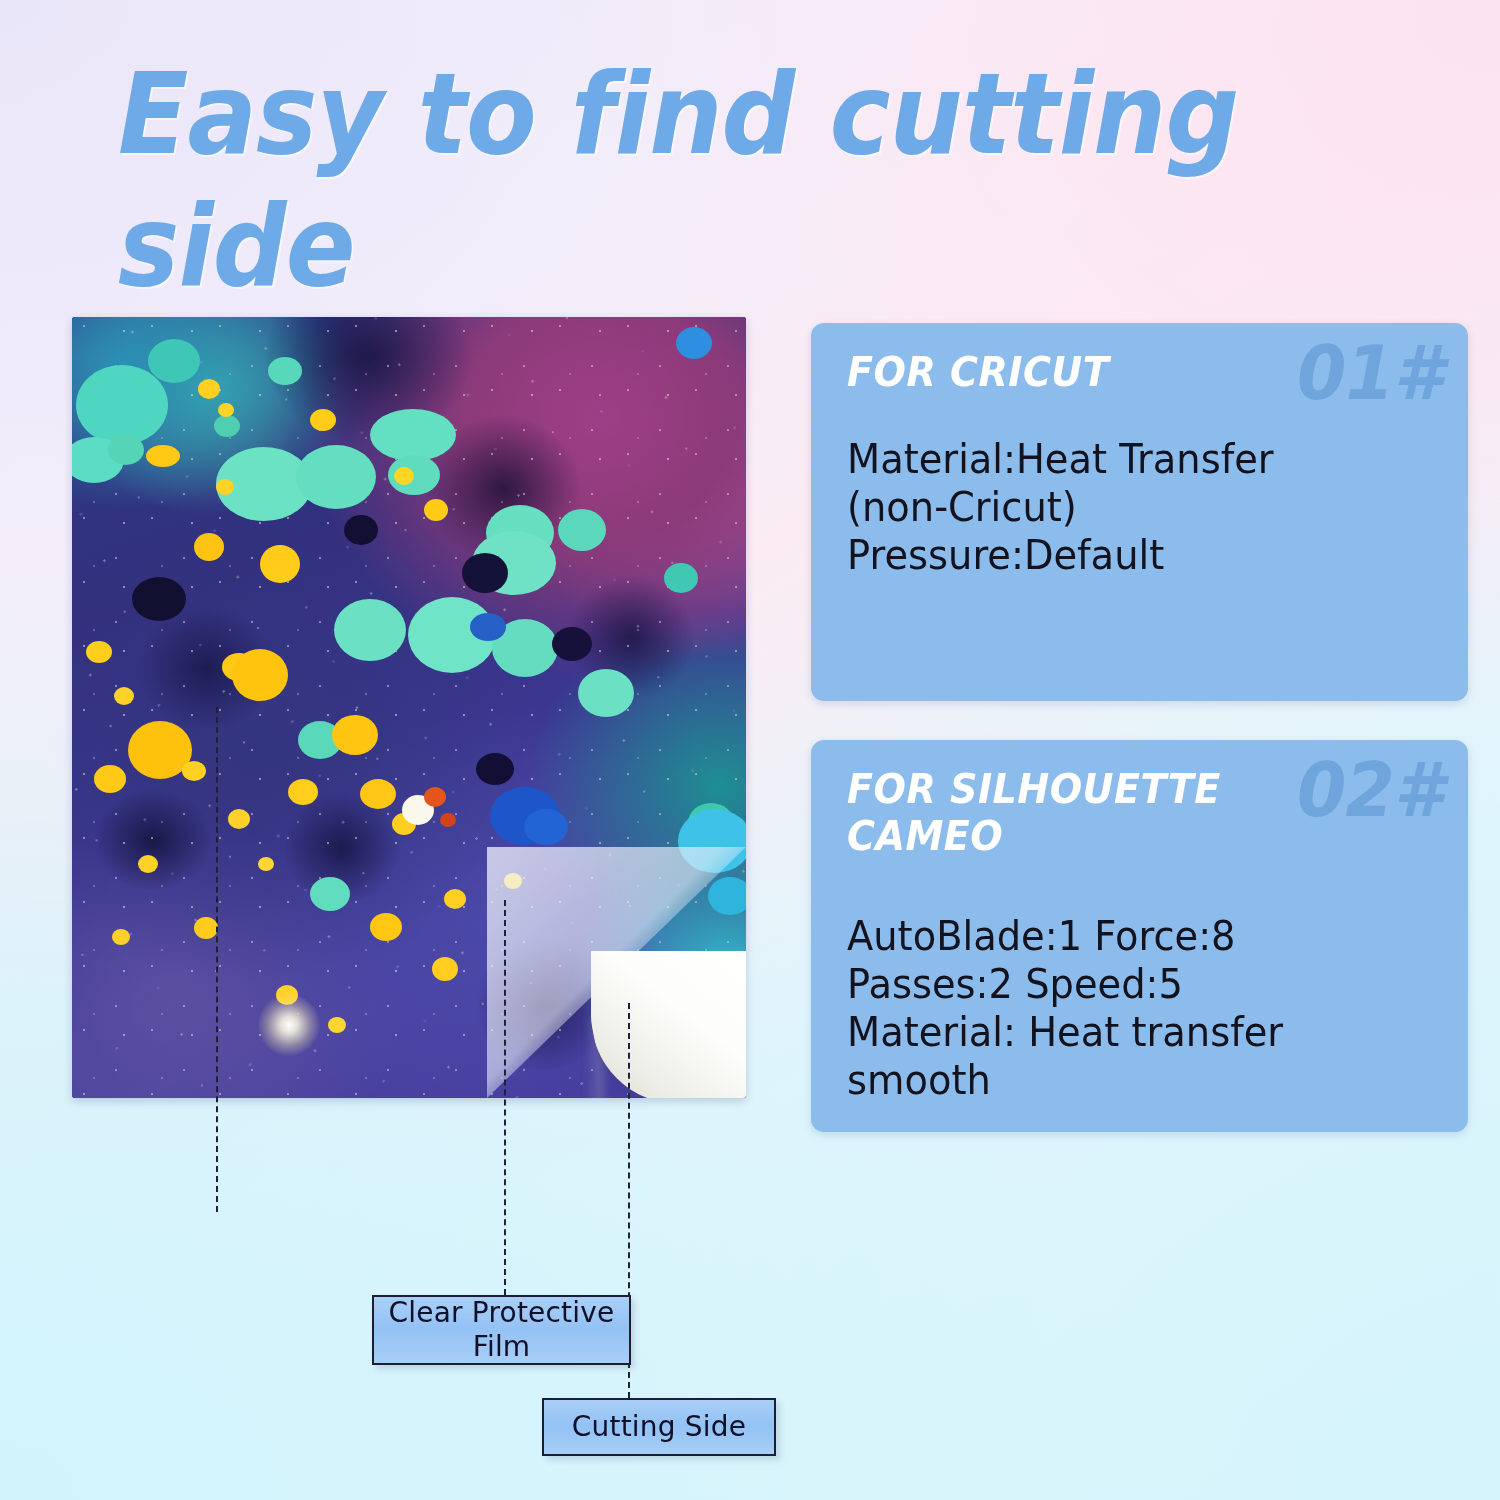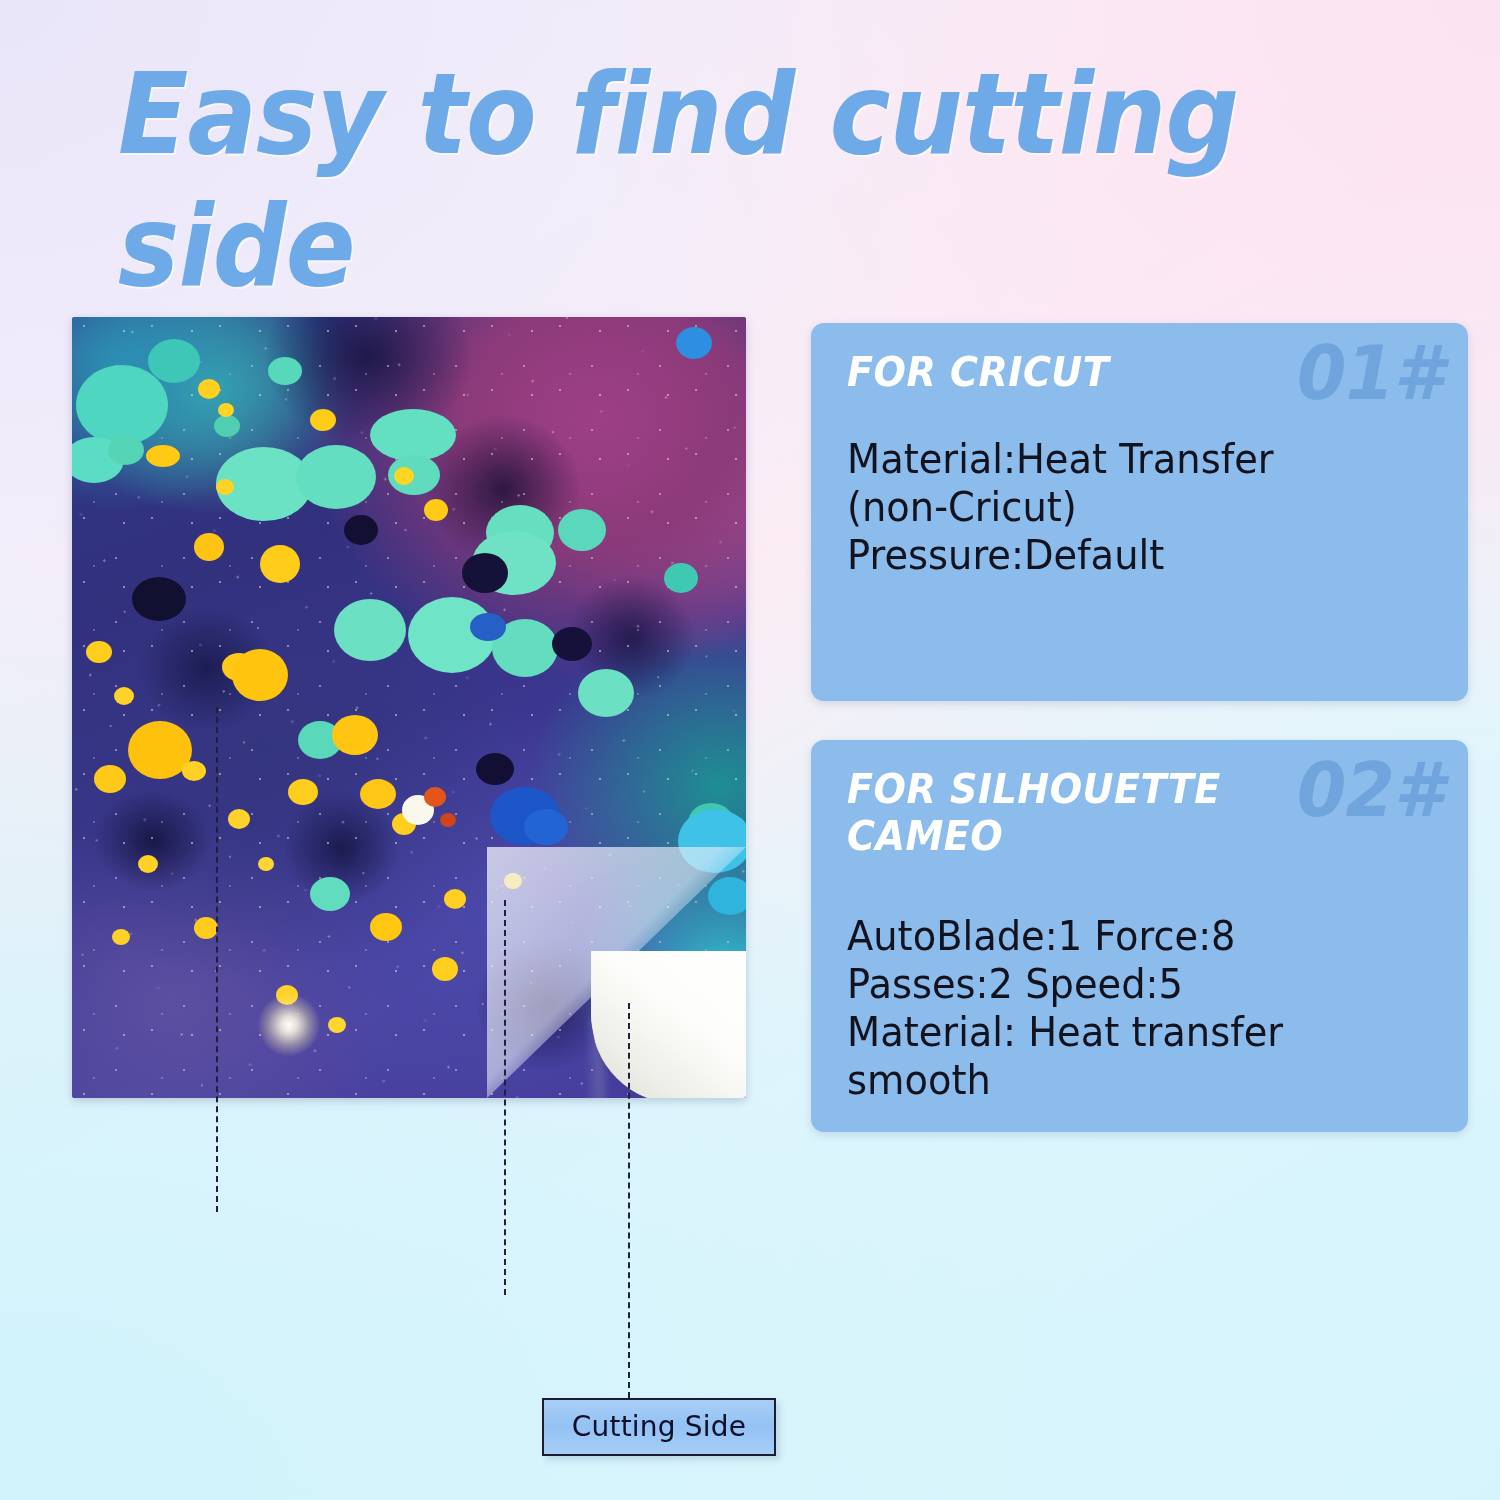--- a/index.html
+++ b/index.html
@@ -268,20 +268,24 @@
 
       <div id="glow2"></div>
     </div>
   </div>
 
   <div class="leader" style="left:216px;top:707px;height:505px;"></div>
   <div class="leader" style="left:504px;top:900px;height:395px;"></div>
   <div class="leader" style="left:628px;top:1003px;height:395px;"></div>
 
 
+  <div class="callout" style="left:372px;top:1295px;width:255px;height:66px;">
+    <span style="white-space:pre-line;">Clear Protective
+Film</span>
+  </div>
 
   <div class="callout" style="left:542px;top:1398px;width:230px;height:54px;">
     <span style="white-space:pre-line;">Cutting Side</span>
   </div>
 
   <div class="card" id="card1">
     <div class="card-num">01#</div>
     <div class="card-title">FOR CRICUT</div>
     <div class="card-body">Material:Heat Transfer
 (non-Cricut)

